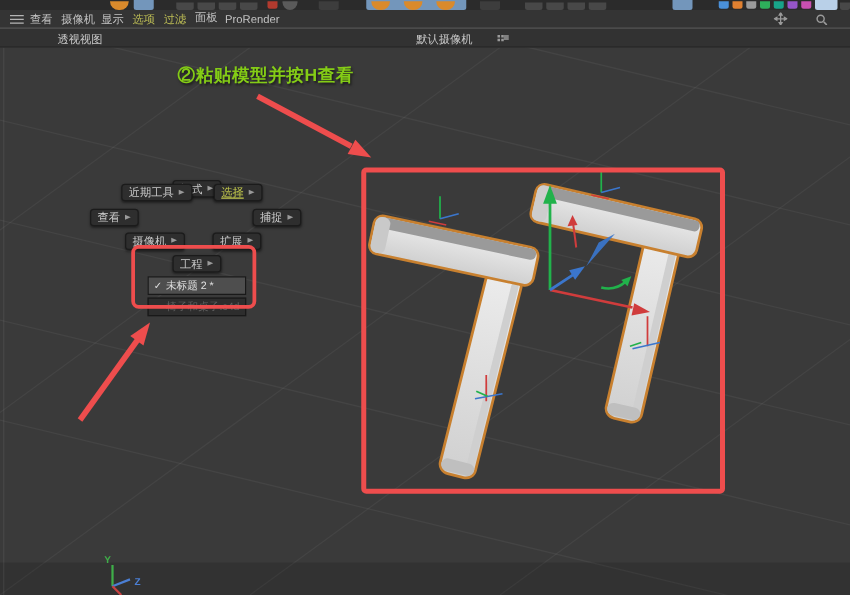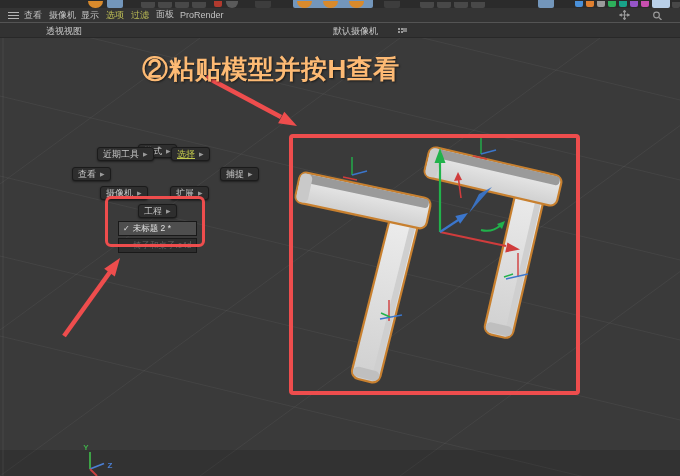--- a/index.html
+++ b/index.html
@@ -43,21 +43,21 @@
   .pmbtn.hl span.lbl { color:#c3c94c;text-decoration:underline; }
   .pm-item { position:absolute; left:118px; width:79px; height:15px; border:1px solid #191919; font-size:8.5px;
              display:flex; align-items:center; padding:0 4px; z-index:5; white-space:nowrap; }
   .pm-item.active { top:221px; background:#4e4e4e; color:#e0e0e0; gap:3px; }
   .pm-item.dim { top:238px; background:#2d2d2d; color:#606060; padding-left:14px; }
   .check { font-size:8px; color:#e0e0e0; }
 
   
   .menu-red-rect { position:absolute; left:105px; top:196px; width:100px; height:51px;
                    border:3px solid #ee4d4d; border-radius:6px; z-index:6; }
-  .green-note { position:absolute; font-size:26px; font-weight:bold; color:#fdba74;
+  .green-note { position:absolute; font-size:14px; font-weight:bold; color:#84cc16;
                 text-shadow:1px 1px 2px rgba(0,0,0,.55); letter-spacing:.5px; z-index:7; white-space:nowrap; }
   #note2 { left:142px; top:52px; }
   #note1 { left:20px; top:342px; }
 </style>
 </head>
 <body>
 
 <div id="app">
 
   <div class="top-strip">
@@ -242,21 +242,21 @@
       <span class="arr">▶</span>
   </div>
   <div class="pmbtn hl" style="left:171px;top:147px;">
     <span class="lbl">选择</span>
       <span class="arr">▶</span>
   </div>
   <div class="pmbtn" style="left:72px;top:167px;">
     <span class="lbl">查看</span>
       <span class="arr">▶</span>
   </div>
-  <div class="pmbtn" style="left:220px;top:167px;">
+  <div class="pmbtn" style="left:202px;top:167px;">
     <span class="lbl">捕捉</span>
       <span class="arr">▶</span>
   </div>
   <div class="pmbtn" style="left:100px;top:186px;">
     <span class="lbl">摄像机</span>
       <span class="arr">▶</span>
   </div>
   <div class="pmbtn" style="left:170px;top:186px;">
     <span class="lbl">扩展</span>
       <span class="arr">▶</span>

